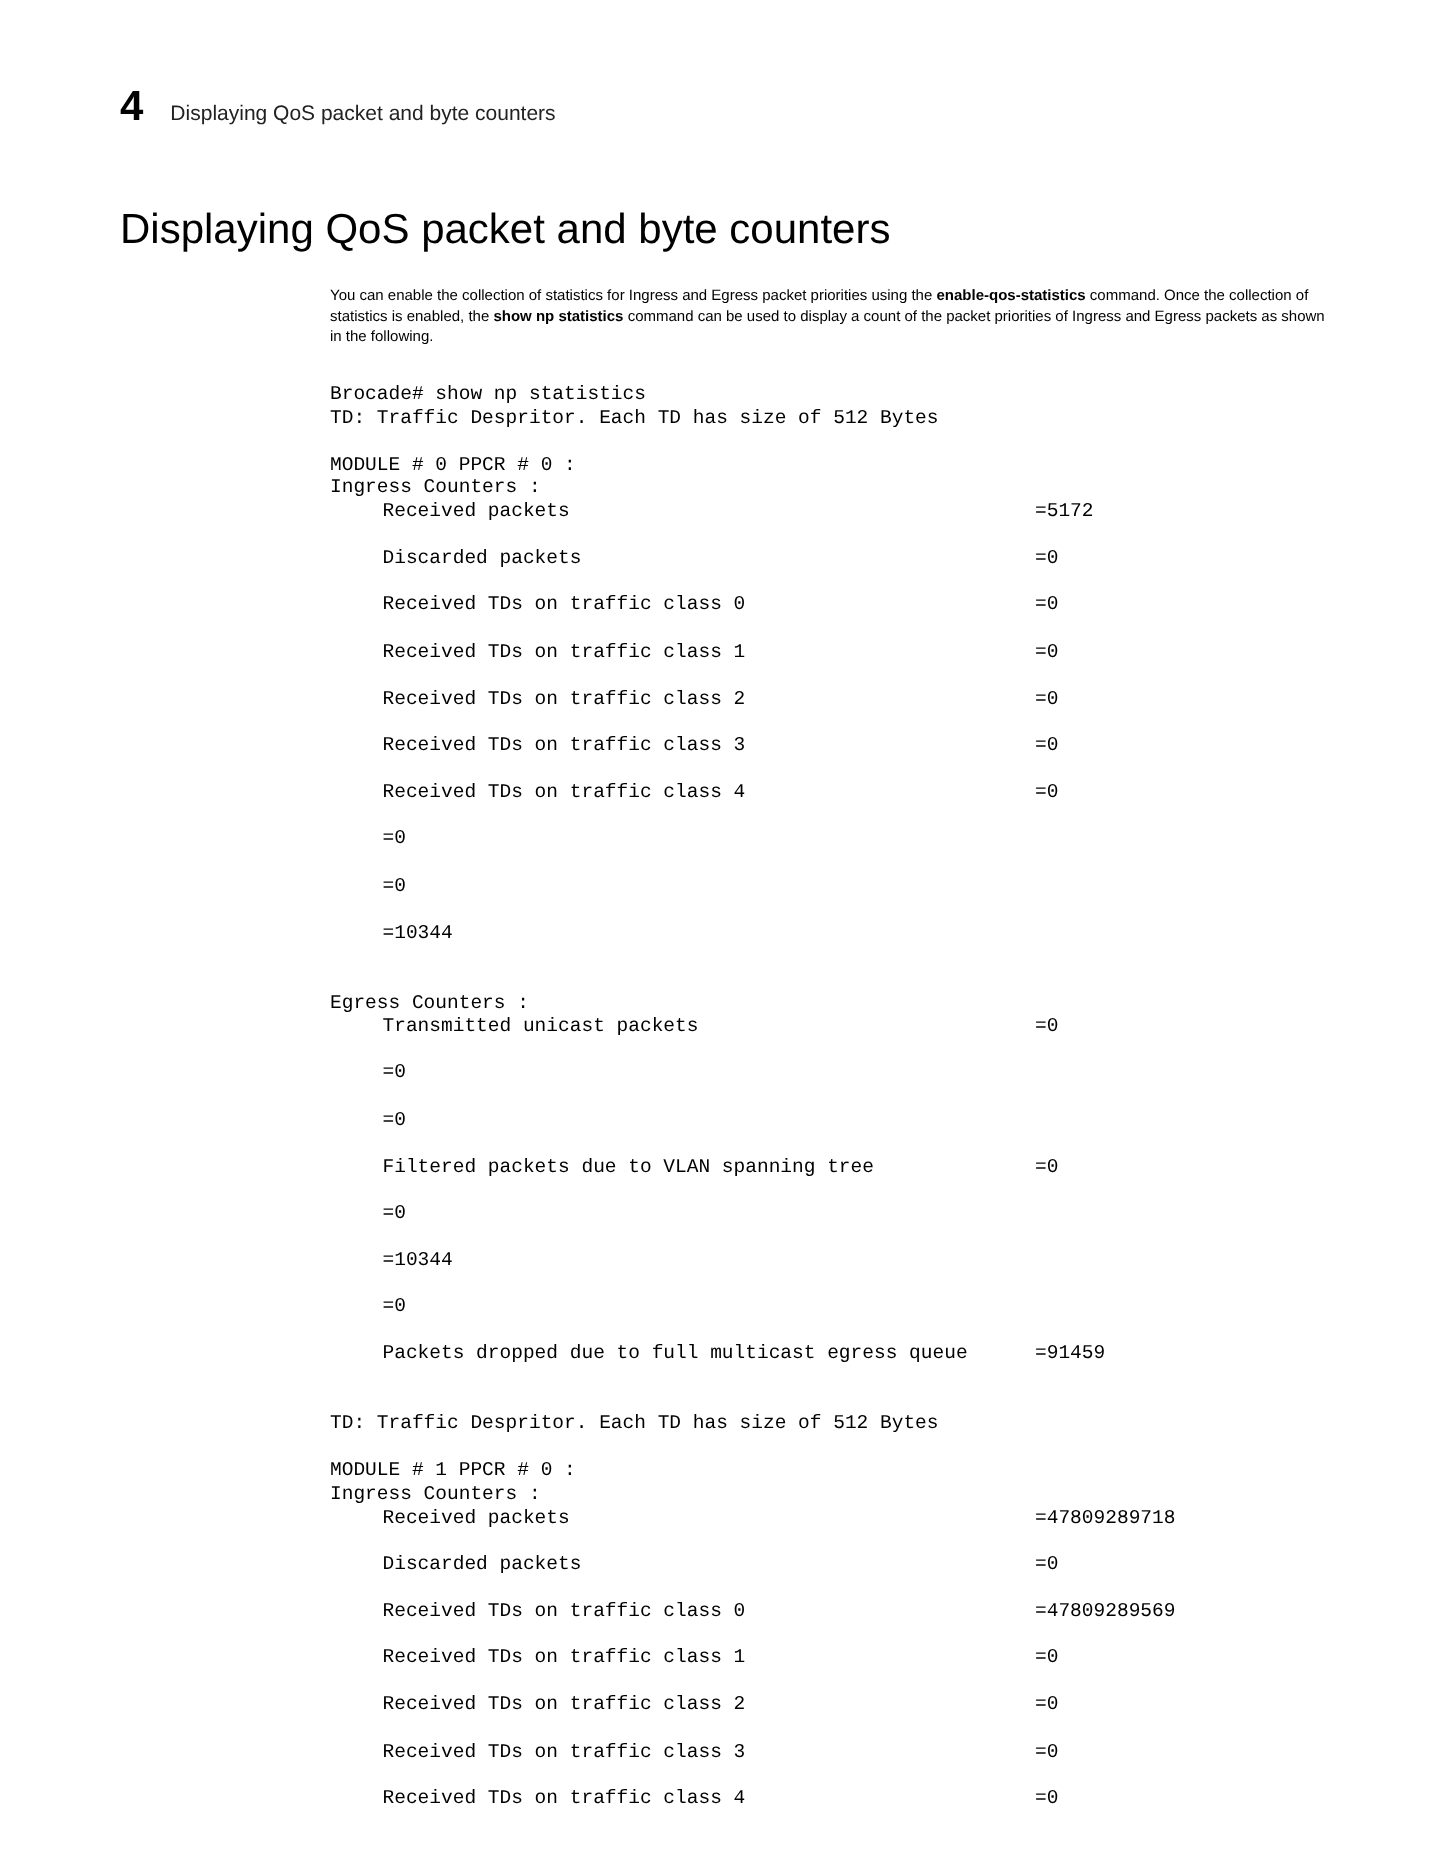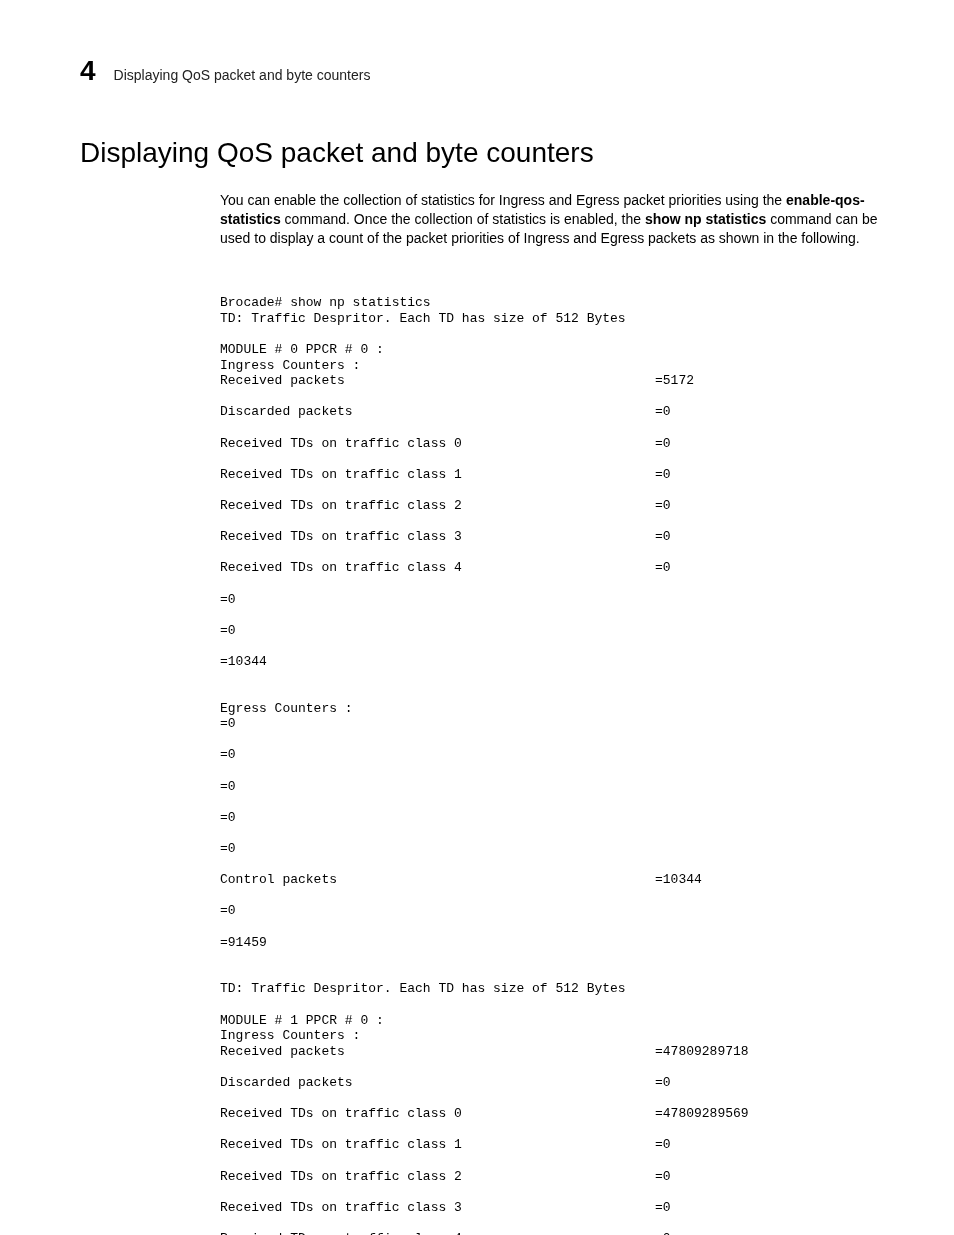--- a/index.html
+++ b/index.html
@@ -30,35 +30,36 @@
   .h1 {
     font-size: 28px;
     font-weight: 400;
     margin: 0 0 22px 0;
   }
   .body-block {
     margin-left: 140px;
     margin-right: 0;
   }
   .para {
-    font-size: 14px;
+    font-size: 10px;
     line-height: 1.35;
-    margin-bottom: 32px;
+    margin-bottom: 8px;
   }
   .bold {
     font-weight: bold;
   }
   .code-block {
     font-family: "Courier New", Courier, monospace;
     font-size: 13px;
     white-space: pre;
     line-height: 1.2;
   }
   .row {
     display: flex;
+    margin-left: 35px;
   }
   .label {
     display: inline-block;
     width: 435px;
   }
   .value {
     white-space: nowrap;
   }
 </style>
 </head>
@@ -91,28 +92,28 @@
 <div class="row"><span class="label">Received TDs on traffic class 0</span><span class="value">= </span><span>0</span></div>
 <div class="row"><span class="label">Received TDs on traffic class 1</span><span class="value">= </span><span>0</span></div>
 <div class="row"><span class="label">Received TDs on traffic class 2</span><span class="value">= </span><span>0</span></div>
 <div class="row"><span class="label">Received TDs on traffic class 3</span><span class="value">= </span><span>0</span></div>
 <div class="row"><span class="label">Received TDs on traffic class 4</span><span class="value">= </span><span>0</span></div>
 <div class="row"><span class="value">= </span><span>0</span></div>
 <div class="row"><span class="value">= </span><span>0</span></div>
 <div class="row"><span class="value">= </span><span>10344</span></div>
 
 <span>Egress Counters :</span>
+<div class="row"><span class="label">Transmitted unicast packets</span><span class="value">= </span><span>0</span></div>
 <div class="row"><span class="value">= </span><span>0</span></div>
 <div class="row"><span class="value">= </span><span>0</span></div>
+<div class="row"><span class="label">Filtered packets due to VLAN spanning tree</span><span class="value">= </span><span>0</span></div>
 <div class="row"><span class="value">= </span><span>0</span></div>
+<div class="row"><span class="value">= </span><span>10344</span></div>
 <div class="row"><span class="value">= </span><span>0</span></div>
-<div class="row"><span class="value">= </span><span>0</span></div>
-<div class="row"><span class="label">Control packets</span><span class="value">= </span><span>10344</span></div>
-<div class="row"><span class="value">= </span><span>0</span></div>
-<div class="row"><span class="value">= </span><span>91459</span></div>
+<div class="row"><span class="label">Packets dropped due to full multicast egress queue</span><span class="value">= </span><span>91459</span></div>
 
 <span>TD: Traffic Despritor. Each TD has size of 512 Bytes</span>
 
 <span>MODULE # 1 PPCR # 0 :</span>
 <span>Ingress Counters :</span>
 <div class="row"><span class="label">Received packets</span><span class="value">= </span><span>47809289718</span></div>
 <div class="row"><span class="label">Discarded packets</span><span class="value">= </span><span>0</span></div>
 <div class="row"><span class="label">Received TDs on traffic class 0</span><span class="value">= </span><span>47809289569</span></div>
 <div class="row"><span class="label">Received TDs on traffic class 1</span><span class="value">= </span><span>0</span></div>
 <div class="row"><span class="label">Received TDs on traffic class 2</span><span class="value">= </span><span>0</span></div>

